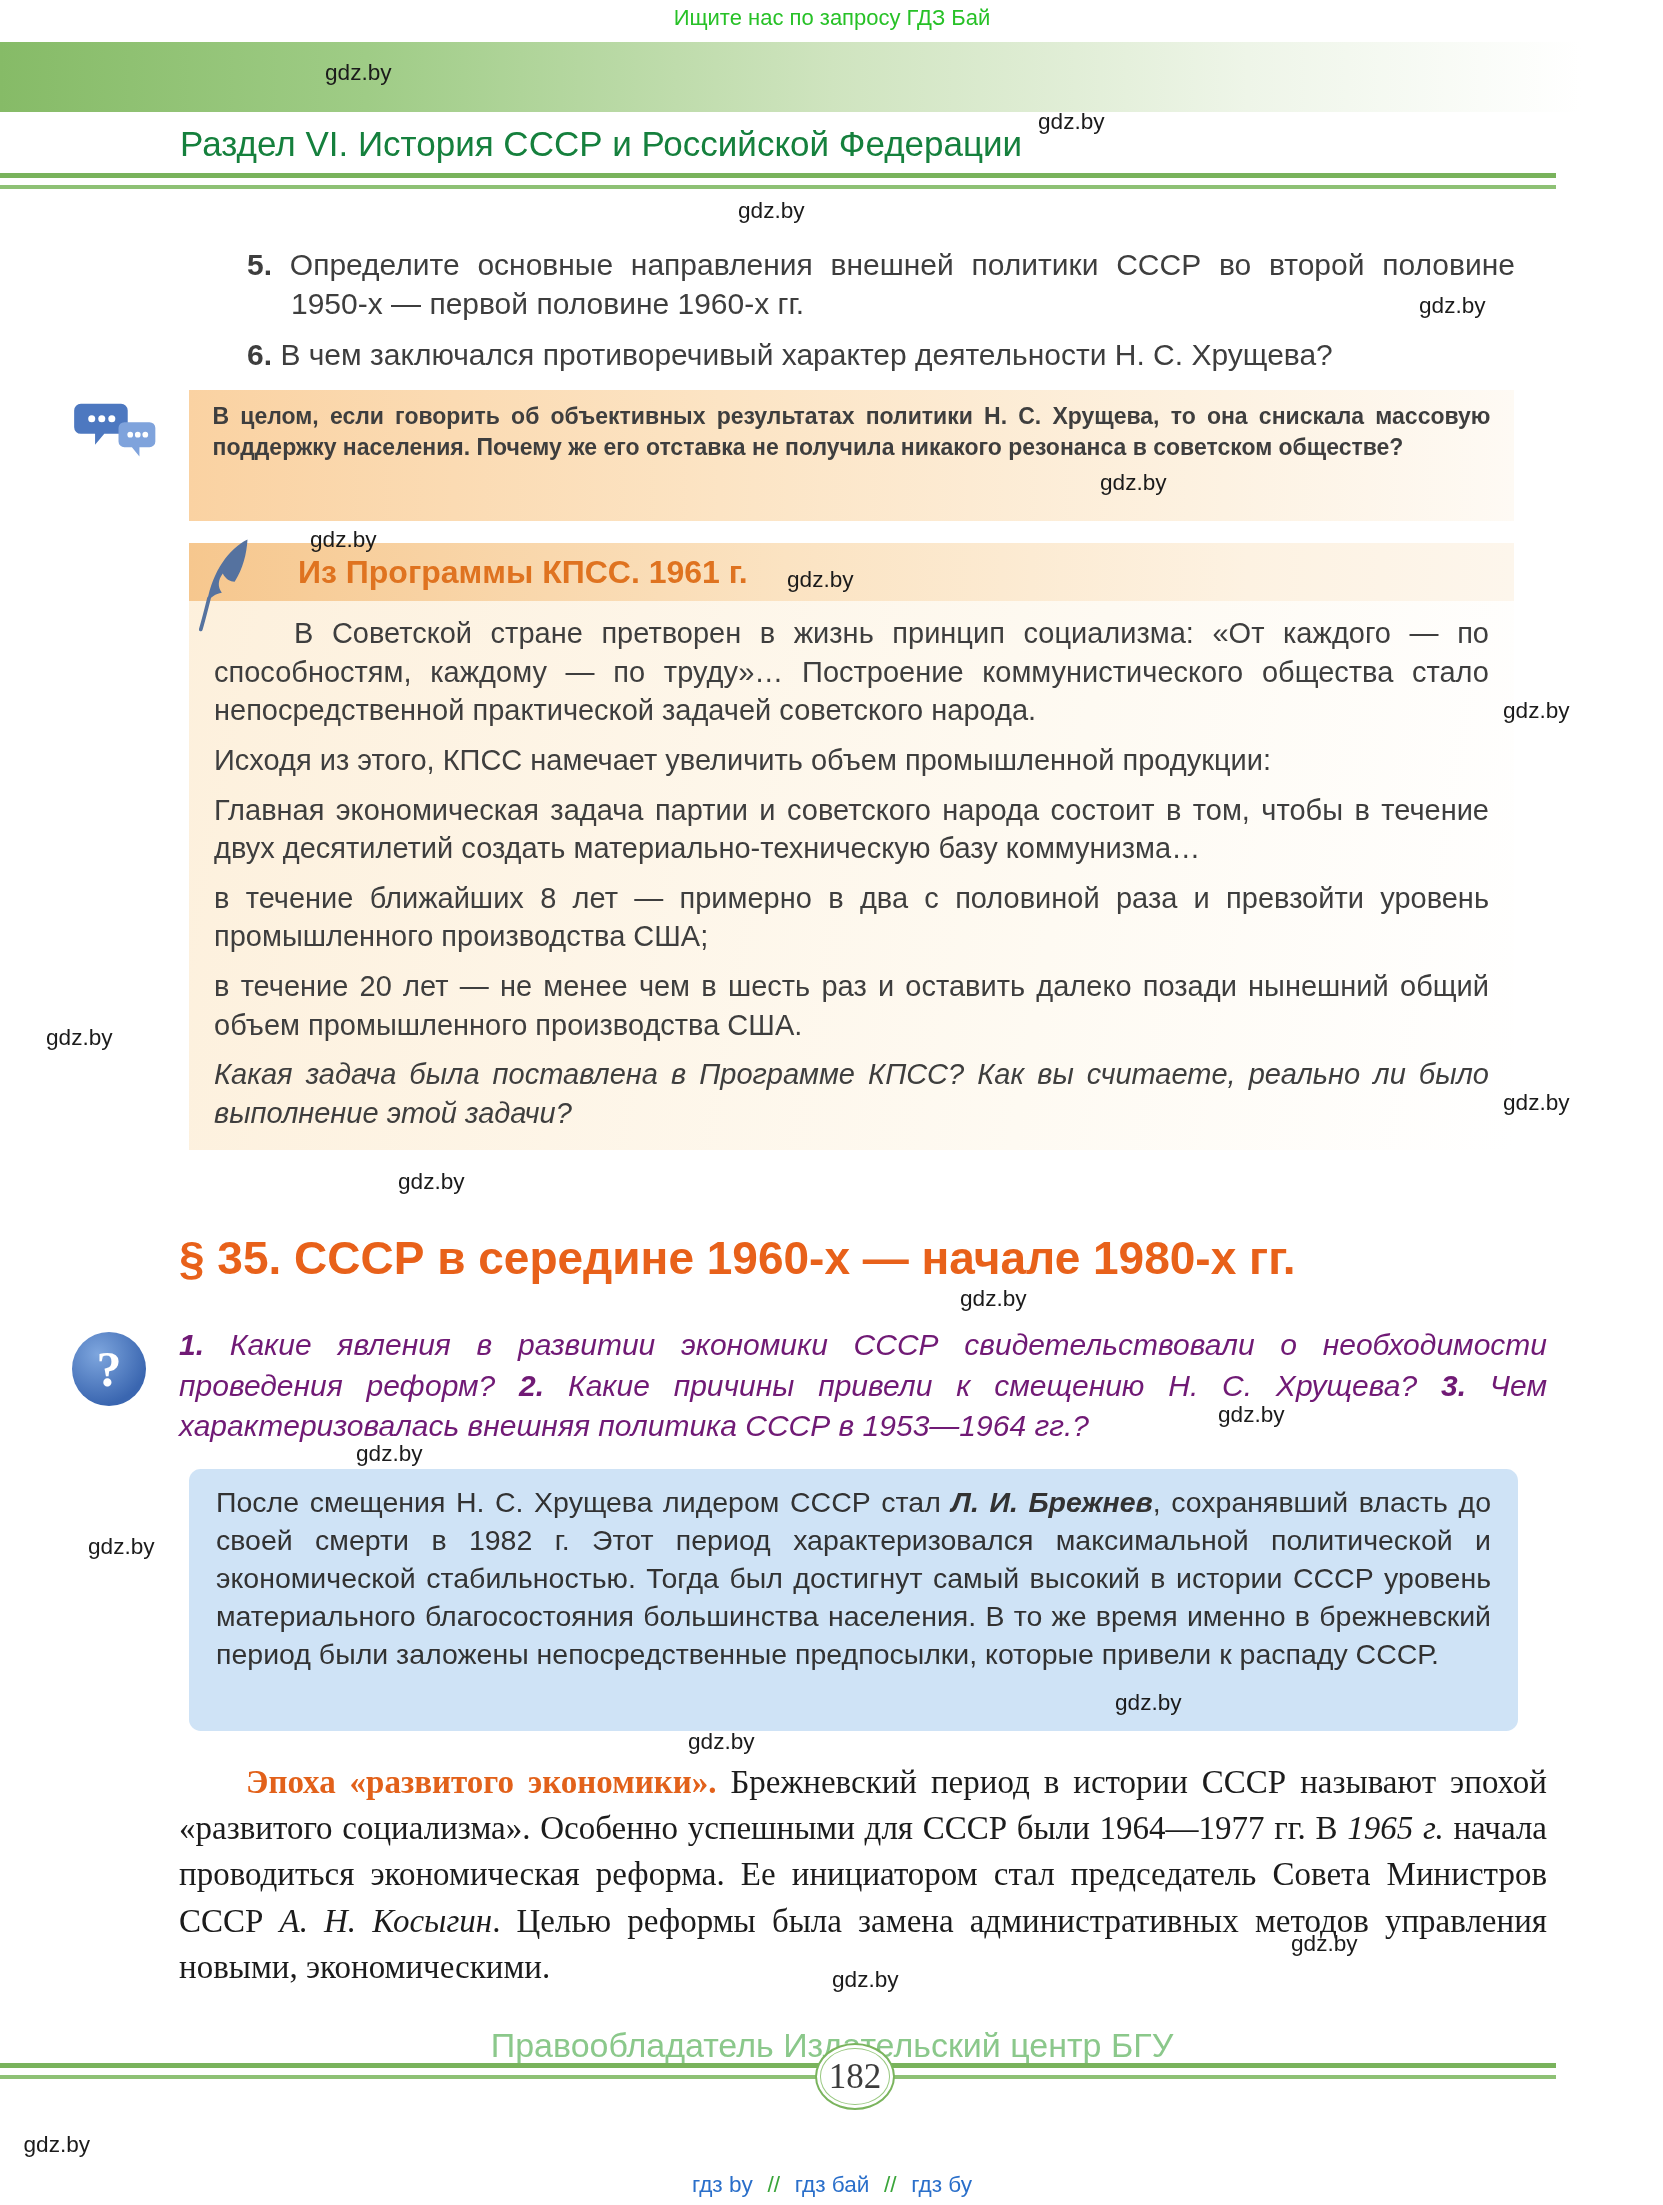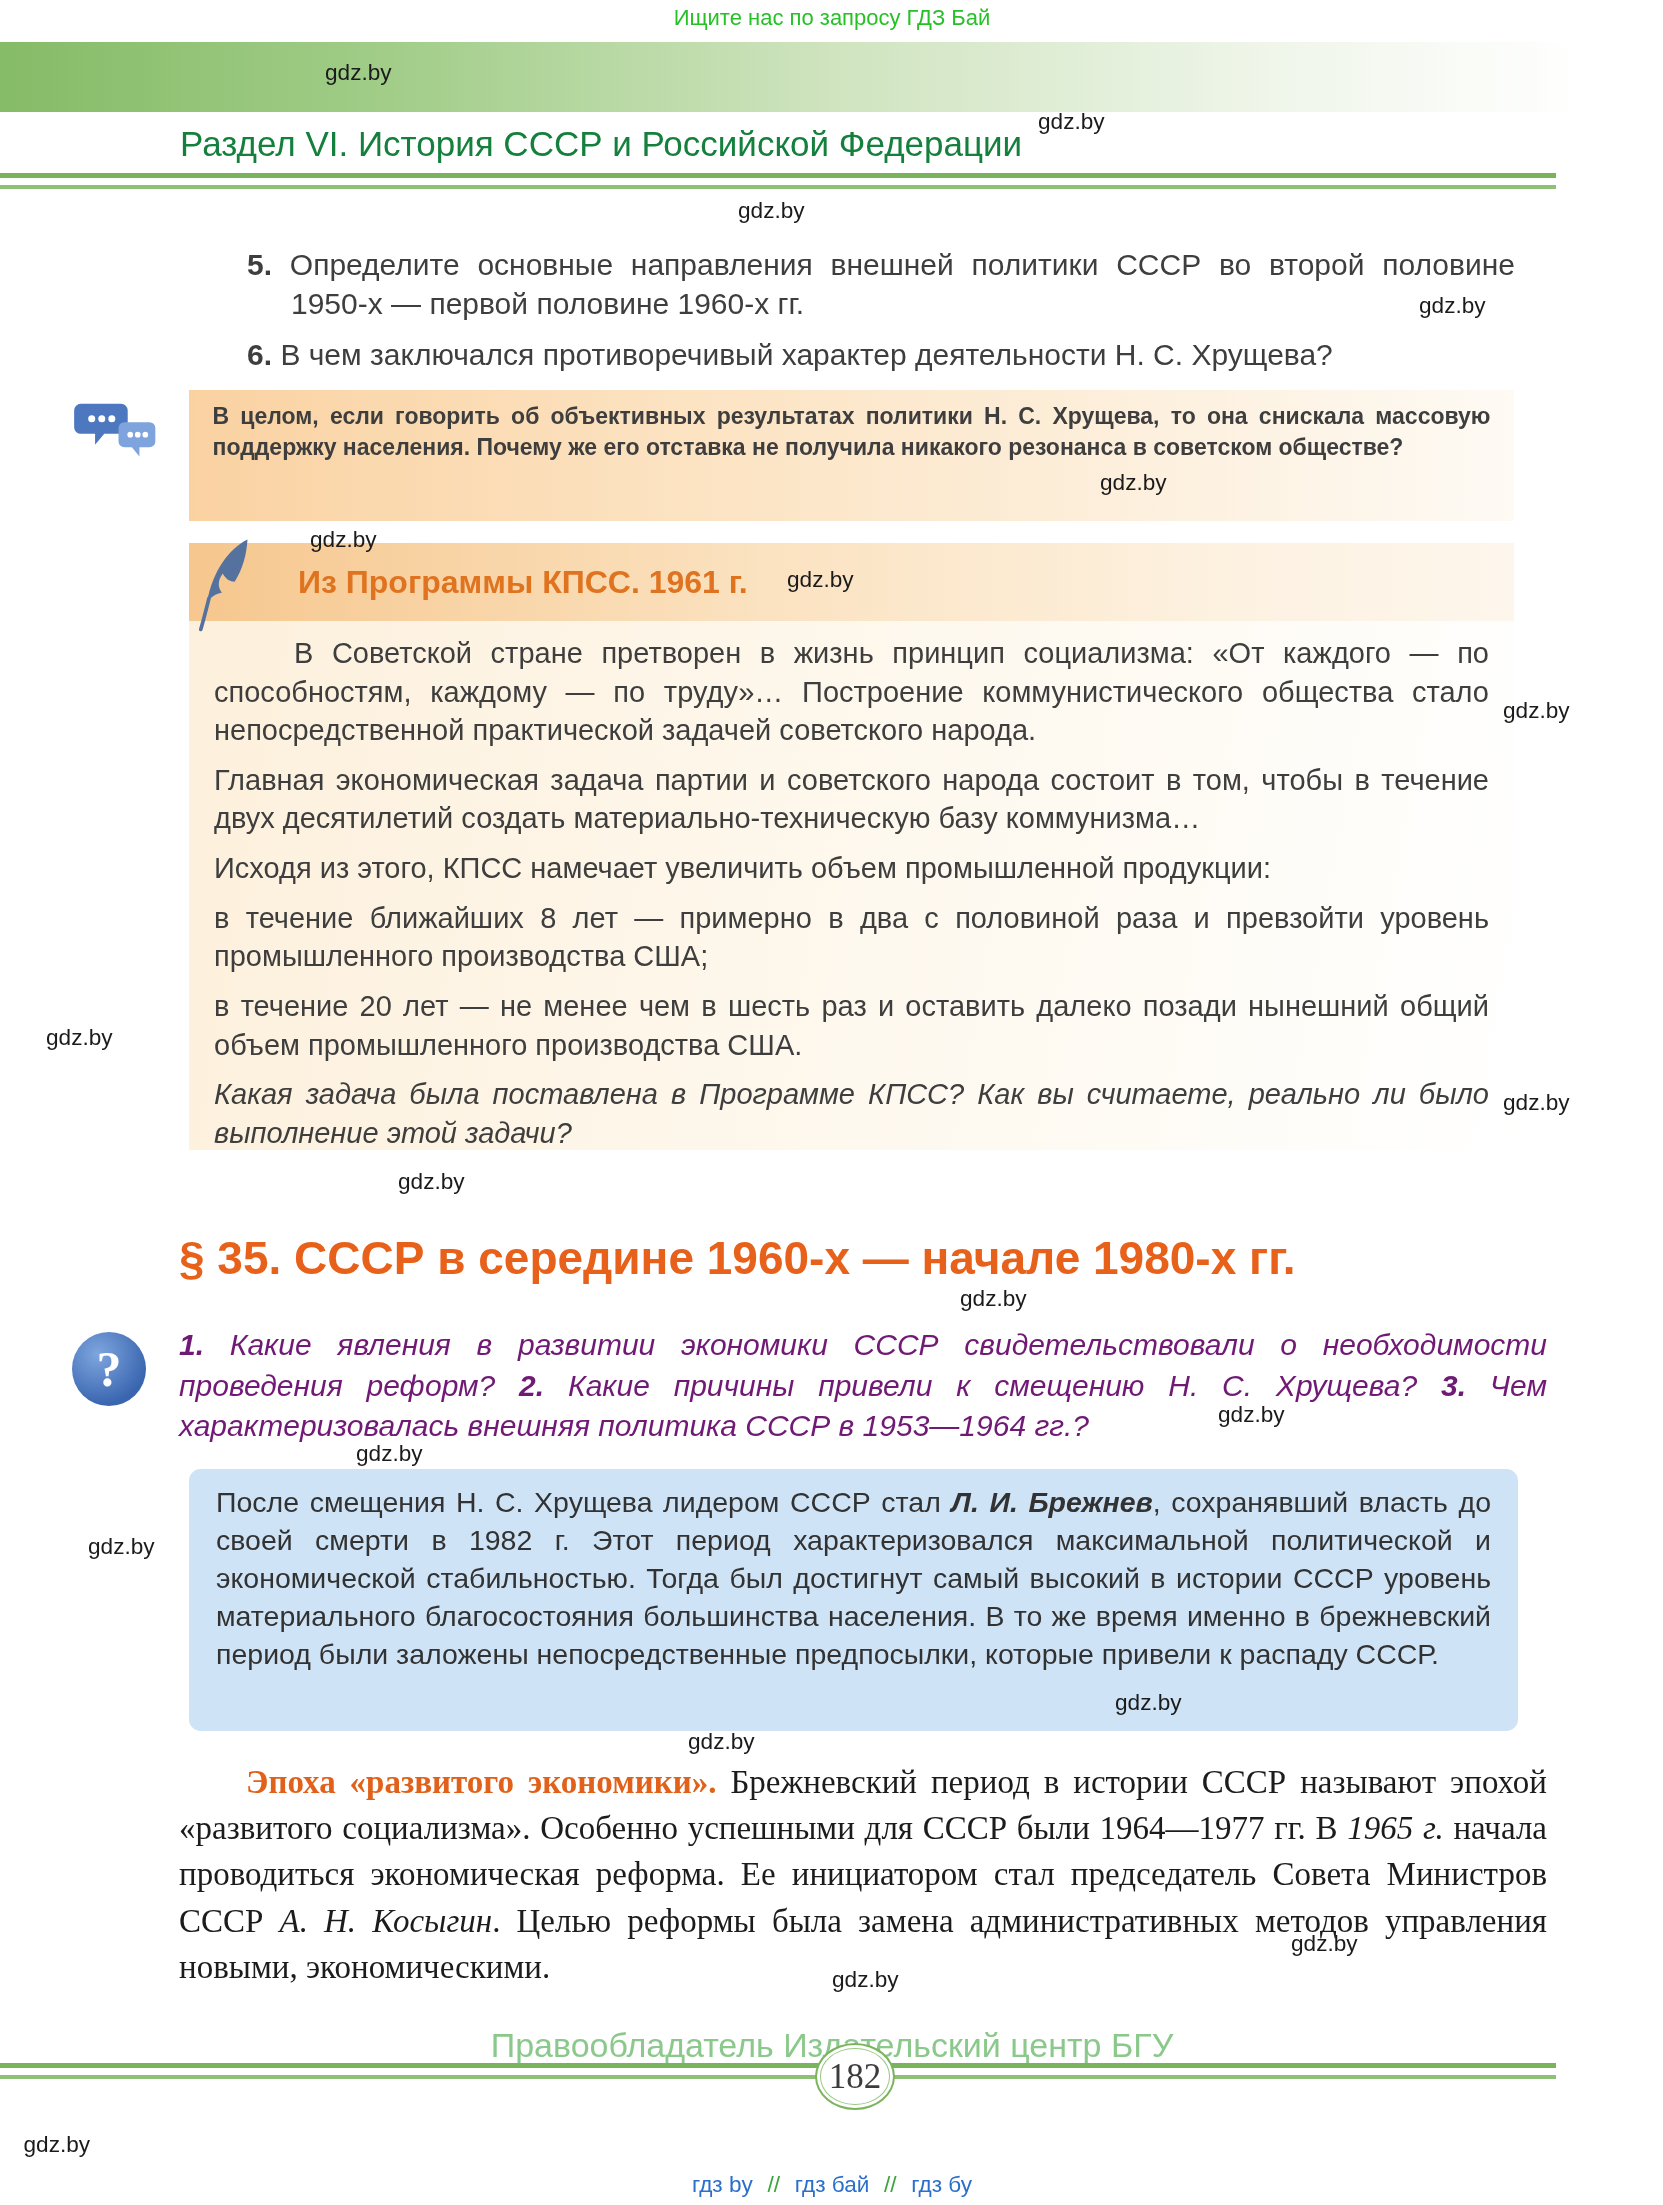--- a/index.html
+++ b/index.html
@@ -29,21 +29,21 @@
   
   .disc-icon { position:absolute; top:392px; left:74px; }
   .discussion-box { position:absolute; top:390px; left:189px; width:1325px; height:131px;
     padding:11px 23.5px; overflow:hidden;
     background:linear-gradient(to right,#fad2a2 0%, #fce4c4 40%, #fdf2e2 78%, #fefaf4 100%);
     font-size:23px; line-height:1.33; text-align:justify;font-weight:bold; }
   
   .feather-icon { position:absolute; top:535px; left:198px; z-index:2; }
   .source-box { position:absolute; top:543px; left:189px; width:1325px; height:607px;
     overflow:hidden; background:linear-gradient(100deg,#fdf0dc 0%, #fefaf2 65%, #ffffff 100%); }
-  .source-head { height:78px; display:flex; align-items:center; padding-left:109px;
+  .source-head { height:58px; display:flex; align-items:center; padding-left:109px;
     background:linear-gradient(to right,#f6c78e 0%, #fbe3c2 45%, #fdf2e2 80%, #fdf6ec 100%);
     font-size:32px; font-weight:bold; color:#df7320; }
   .source-body { padding:13.4px 25px 0 25px; font-size:29px; line-height:1.32;
     text-align:justify; color:#3e3e3e; }
   .source-body p { margin:0 0 11.7px 0; }
   .source-body p.first { text-indent:80px; }
   .source-q { font-style:italic; }
   
   .section-heading { position:absolute; top:1231px; left:179px; font-size:46px;
     font-weight:bold; color:#e8611a; }
@@ -129,22 +129,22 @@
     <svg width="55" height="99" viewBox="0 0 60 106">
       <path d="M54 4 C 34 14, 16 38, 10 72 C 14 67, 19 63, 26 62 C 21 55, 22 48, 27 41 C 30 47, 35 50, 40 50 C 49 36, 53 20, 54 4 Z" fill="#55729f"></path>
       <path d="M12 68 C 9 80, 6 92, 3 102" stroke="#55729f" stroke-width="4" stroke-linecap="round" fill="none"></path>
     </svg>
   </span>
 
   <div class="source-box">
     <div class="source-head">Из Программы КПСС. 1961 г.</div>
     <div class="source-body">
       <p class="first">В Советской стране претворен в жизнь принцип социализма: «От каждого — по способностям, каждому — по труду»… Построение коммунистического общества стало непосредственной практической задачей советского народа.</p>
+      <p>Исходя из этого, КПСС намечает увеличить объем промышленной продукции:</p>
       <p>Главная экономическая задача партии и советского народа состоит в том, чтобы в течение двух десятилетий создать материально-техническую базу коммунизма…</p>
-      <p>Исходя из этого, КПСС намечает увеличить объем промышленной продукции:</p>
       <p>в течение ближайших 8 лет — примерно в два с половиной раза и превзойти уровень промышленного производства США;</p>
       <p>в течение 20 лет — не менее чем в шесть раз и оставить далеко позади нынешний общий объем промышленного производства США.</p>
       <p class="source-q">Какая задача была поставлена в Программе КПСС? Как вы считаете, реально ли было выполнение этой задачи?</p>
     </div>
   </div>
 
   <div class="section-heading">§ 35. СССР в середине 1960-х — начале 1980-х гг.</div>
 
   <div class="q-icon">
       <span>?</span>

